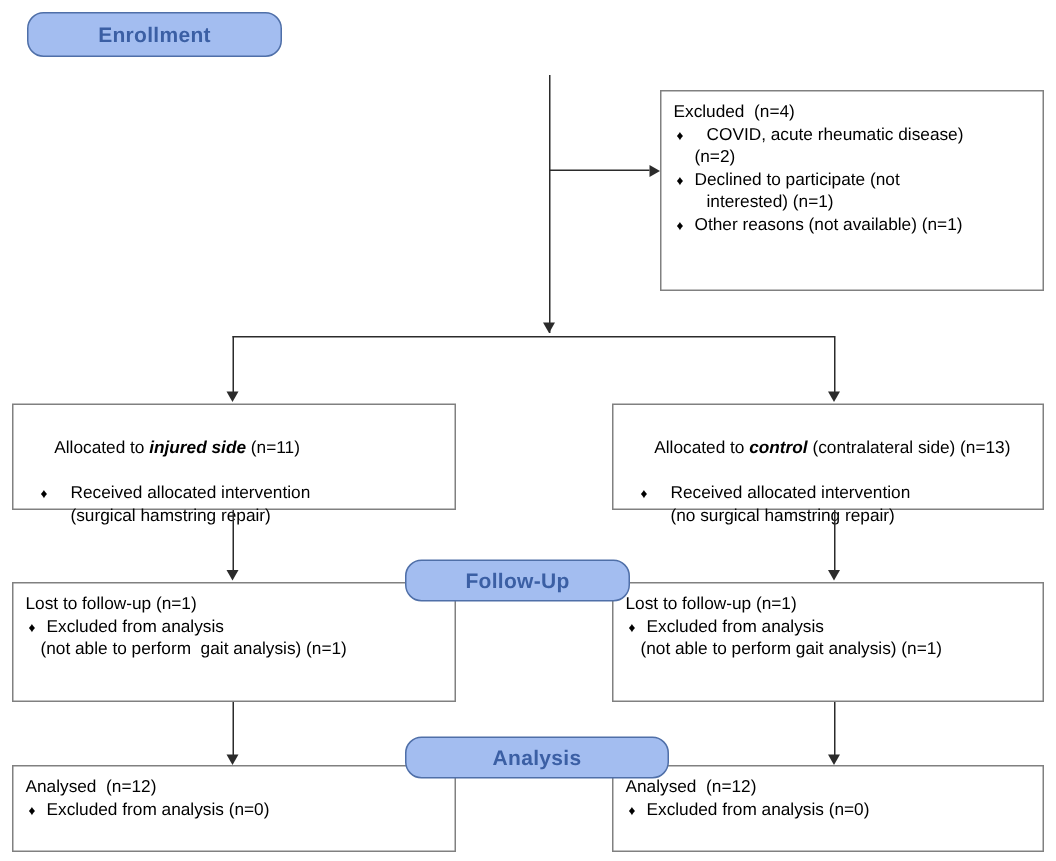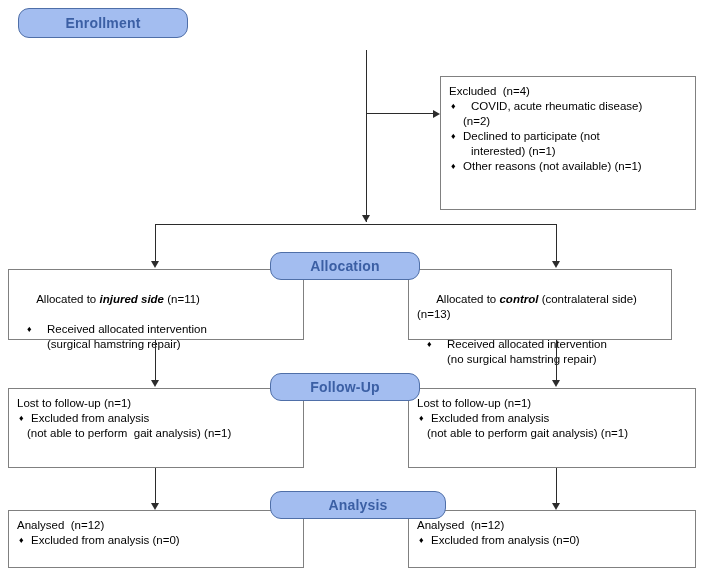--- a/index.html
+++ b/index.html
@@ -115,21 +115,21 @@
 </head>
 <body>
 
 <div id="canvas">
 
   <div class="badge" style="left:18px; top:8px; width:170px; height:30px;">
     <span>Enrollment</span>
   </div>
 
 
-  <div class="box" style="left:440px; top:76px; width:256px; height:134px;">
+  <div class="box" style="left:440px; top:60px; width:256px; height:134px;">
     <div class="line">Excluded  (n=4)</div>
 
     <div class="bullet-row">
       <span class="bullet-glyph">♦</span>
     </div>
     <div class="sub-line" style="padding-left:22px;">COVID, acute rheumatic disease)</div>
     <div class="sub-line" style="padding-left:14px;">(n=2)</div>
 
     <div class="bullet-row">
       <span class="bullet-glyph">♦</span>
@@ -151,36 +151,33 @@
   <div class="arrow-down" style="left:362px; top:215px;"></div>
 
   <div class="hline" style="left:155px; top:224px; width:401px;"></div>
 
   <div class="vline" style="left:155px; top:224px; height:38px;"></div>
   <div class="arrow-down" style="left:151px; top:261px;"></div>
 
   <div class="vline" style="left:556px; top:224px; height:38px;"></div>
   <div class="arrow-down" style="left:552px; top:261px;"></div>
 
-  <div class="badge" style="left:270px; top:252px; width:150px; height:28px;">
-    <span>Allocation</span>
-  </div>
 
   <div class="box" style="left:8px; top:269px; width:296px; height:71px;">
     <div class="line">
       <span>Allocated to </span><span class="bi">injured side</span><span> (n=11)</span>
     </div>
     <div class="bullet-row indent-wide">
       <span class="bullet-glyph">♦</span>
       <span>Received allocated intervention</span>
     </div>
     <div class="sub-line indent-wide">(surgical hamstring repair)</div>
   </div>
 
-  <div class="box" style="left:408px; top:269px; width:264px; height:71px;">
+  <div class="box" style="left:408px; top:269px; width:288px; height:71px;">
     <div class="line">
       <span>Allocated to </span><span class="bi">control</span><span> (contralateral side) (n=13)</span>
     </div>
     <div class="bullet-row indent-wide">
       <span class="bullet-glyph">♦</span>
       <span>Received allocated intervention</span>
     </div>
     <div class="sub-line indent-wide">(no surgical hamstring repair)</div>
   </div>
 

